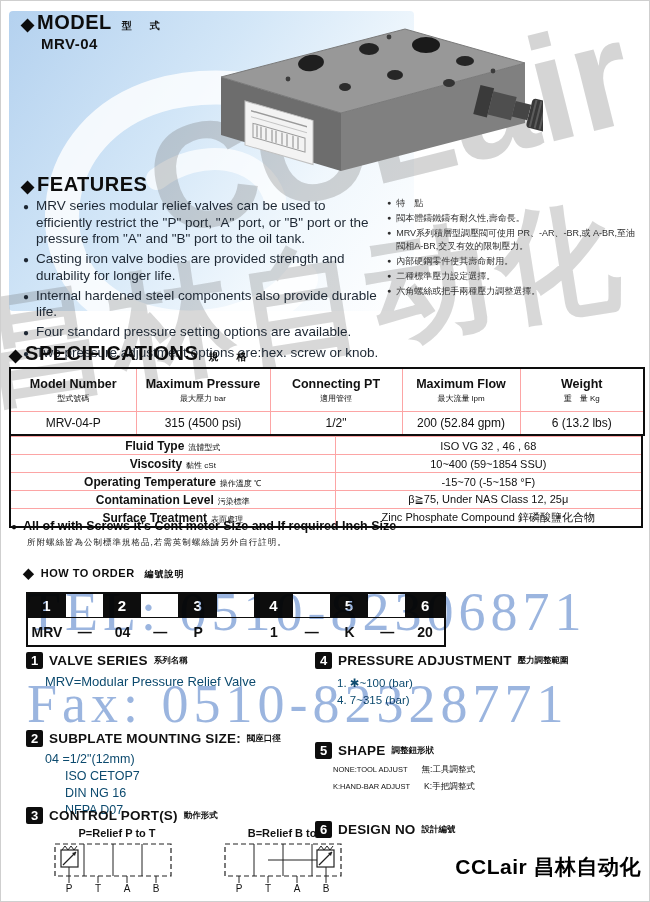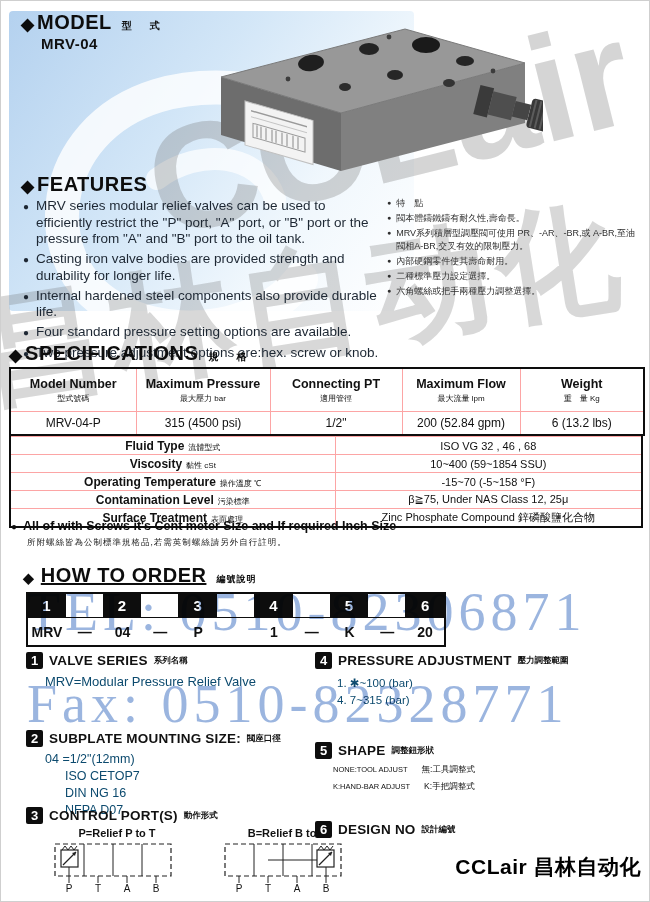--- a/index.html
+++ b/index.html
@@ -15,21 +15,21 @@
   .wm-gray-cn{position:absolute;left:-18px;top:292px;z-index:1;font-weight:bold;font-size:122px;line-height:1;
     letter-spacing:8px;color:rgba(105,105,105,0.26);white-space:nowrap;transform:rotate(-9deg);transform-origin:left center;pointer-events:none;}
   .wm-blue{position:absolute;z-index:6;font-family:"Liberation Serif",serif;font-size:54px;letter-spacing:5px;
     color:rgba(122,156,212,0.75);mix-blend-mode:multiply;white-space:nowrap;pointer-events:none;}
   .wm-tel{left:26px;top:580px;}
   .wm-fax{left:26px;top:672px;}
   .hdr{position:absolute;z-index:2;display:flex;align-items:baseline;font-weight:bold;color:#0d0d0d;}
   .hdr .dia{font-size:17px;margin-right:3px;transform:translateY(1px);}
   .hdr .en{font-size:20px;letter-spacing:.5px;}
   .hdr .cn{font-size:10px;margin-left:10px;letter-spacing:4px;}
-  .hdr.small .en{font-size:20px;text-decoration:underline;}
+  .hdr.small .en{font-size:11px;}
   .hdr.small .dia{font-size:14px;}
   .hdr.small .cn{font-size:9px;letter-spacing:1px;}
   .model-name{position:absolute;left:40px;top:34px;z-index:2;font-weight:bold;font-size:15px;letter-spacing:.5px;}
   .product{position:absolute;left:192px;top:18px;z-index:3;}
   .feat-list{position:absolute;left:22px;top:197px;width:360px;z-index:2;color:#1d2733;font-size:13.5px;line-height:1.24;}
   .feat{display:flex;gap:7px;margin-bottom:3px;}
   .feat .blt{font-size:10px;line-height:1.8;flex:0 0 auto;}
   .feat-cn-list{position:absolute;left:386px;top:196px;width:256px;z-index:2;color:#2e2e2e;font-size:9px;line-height:1.45;}
   .feat-cn{display:flex;gap:5px;margin-bottom:2px;}
   .feat-cn .blt{font-size:7px;line-height:1.8;flex:0 0 auto;}

